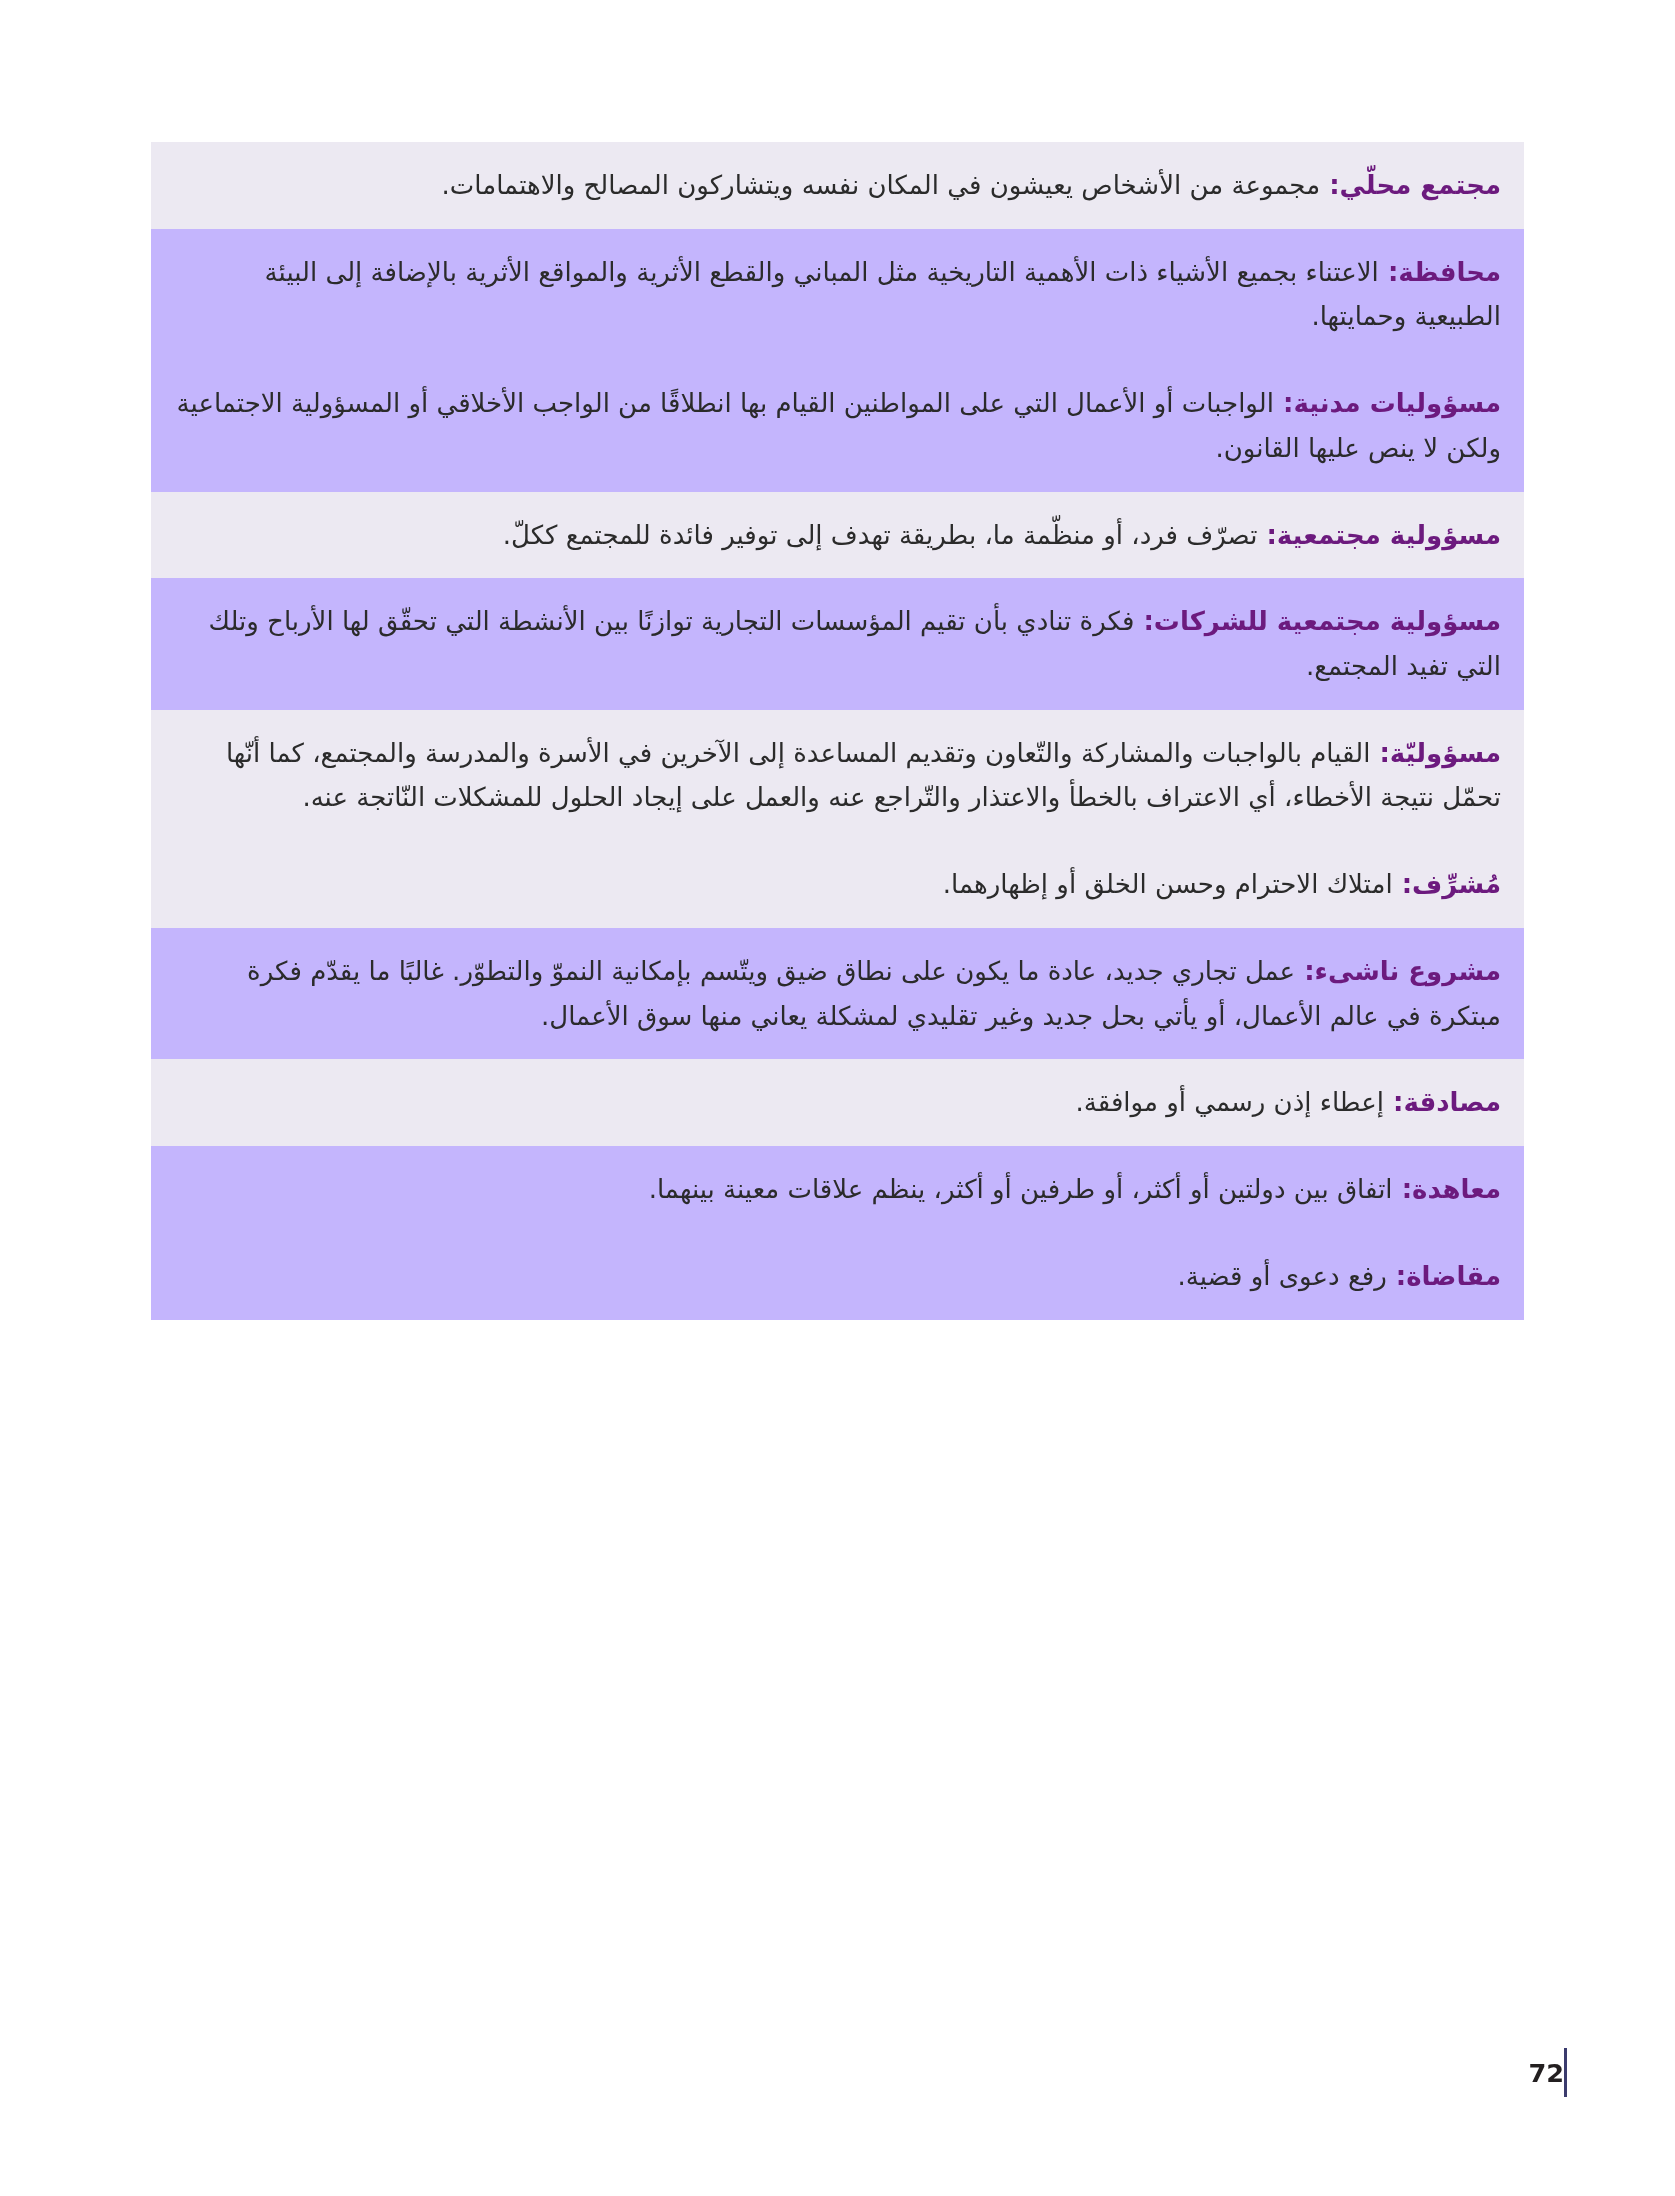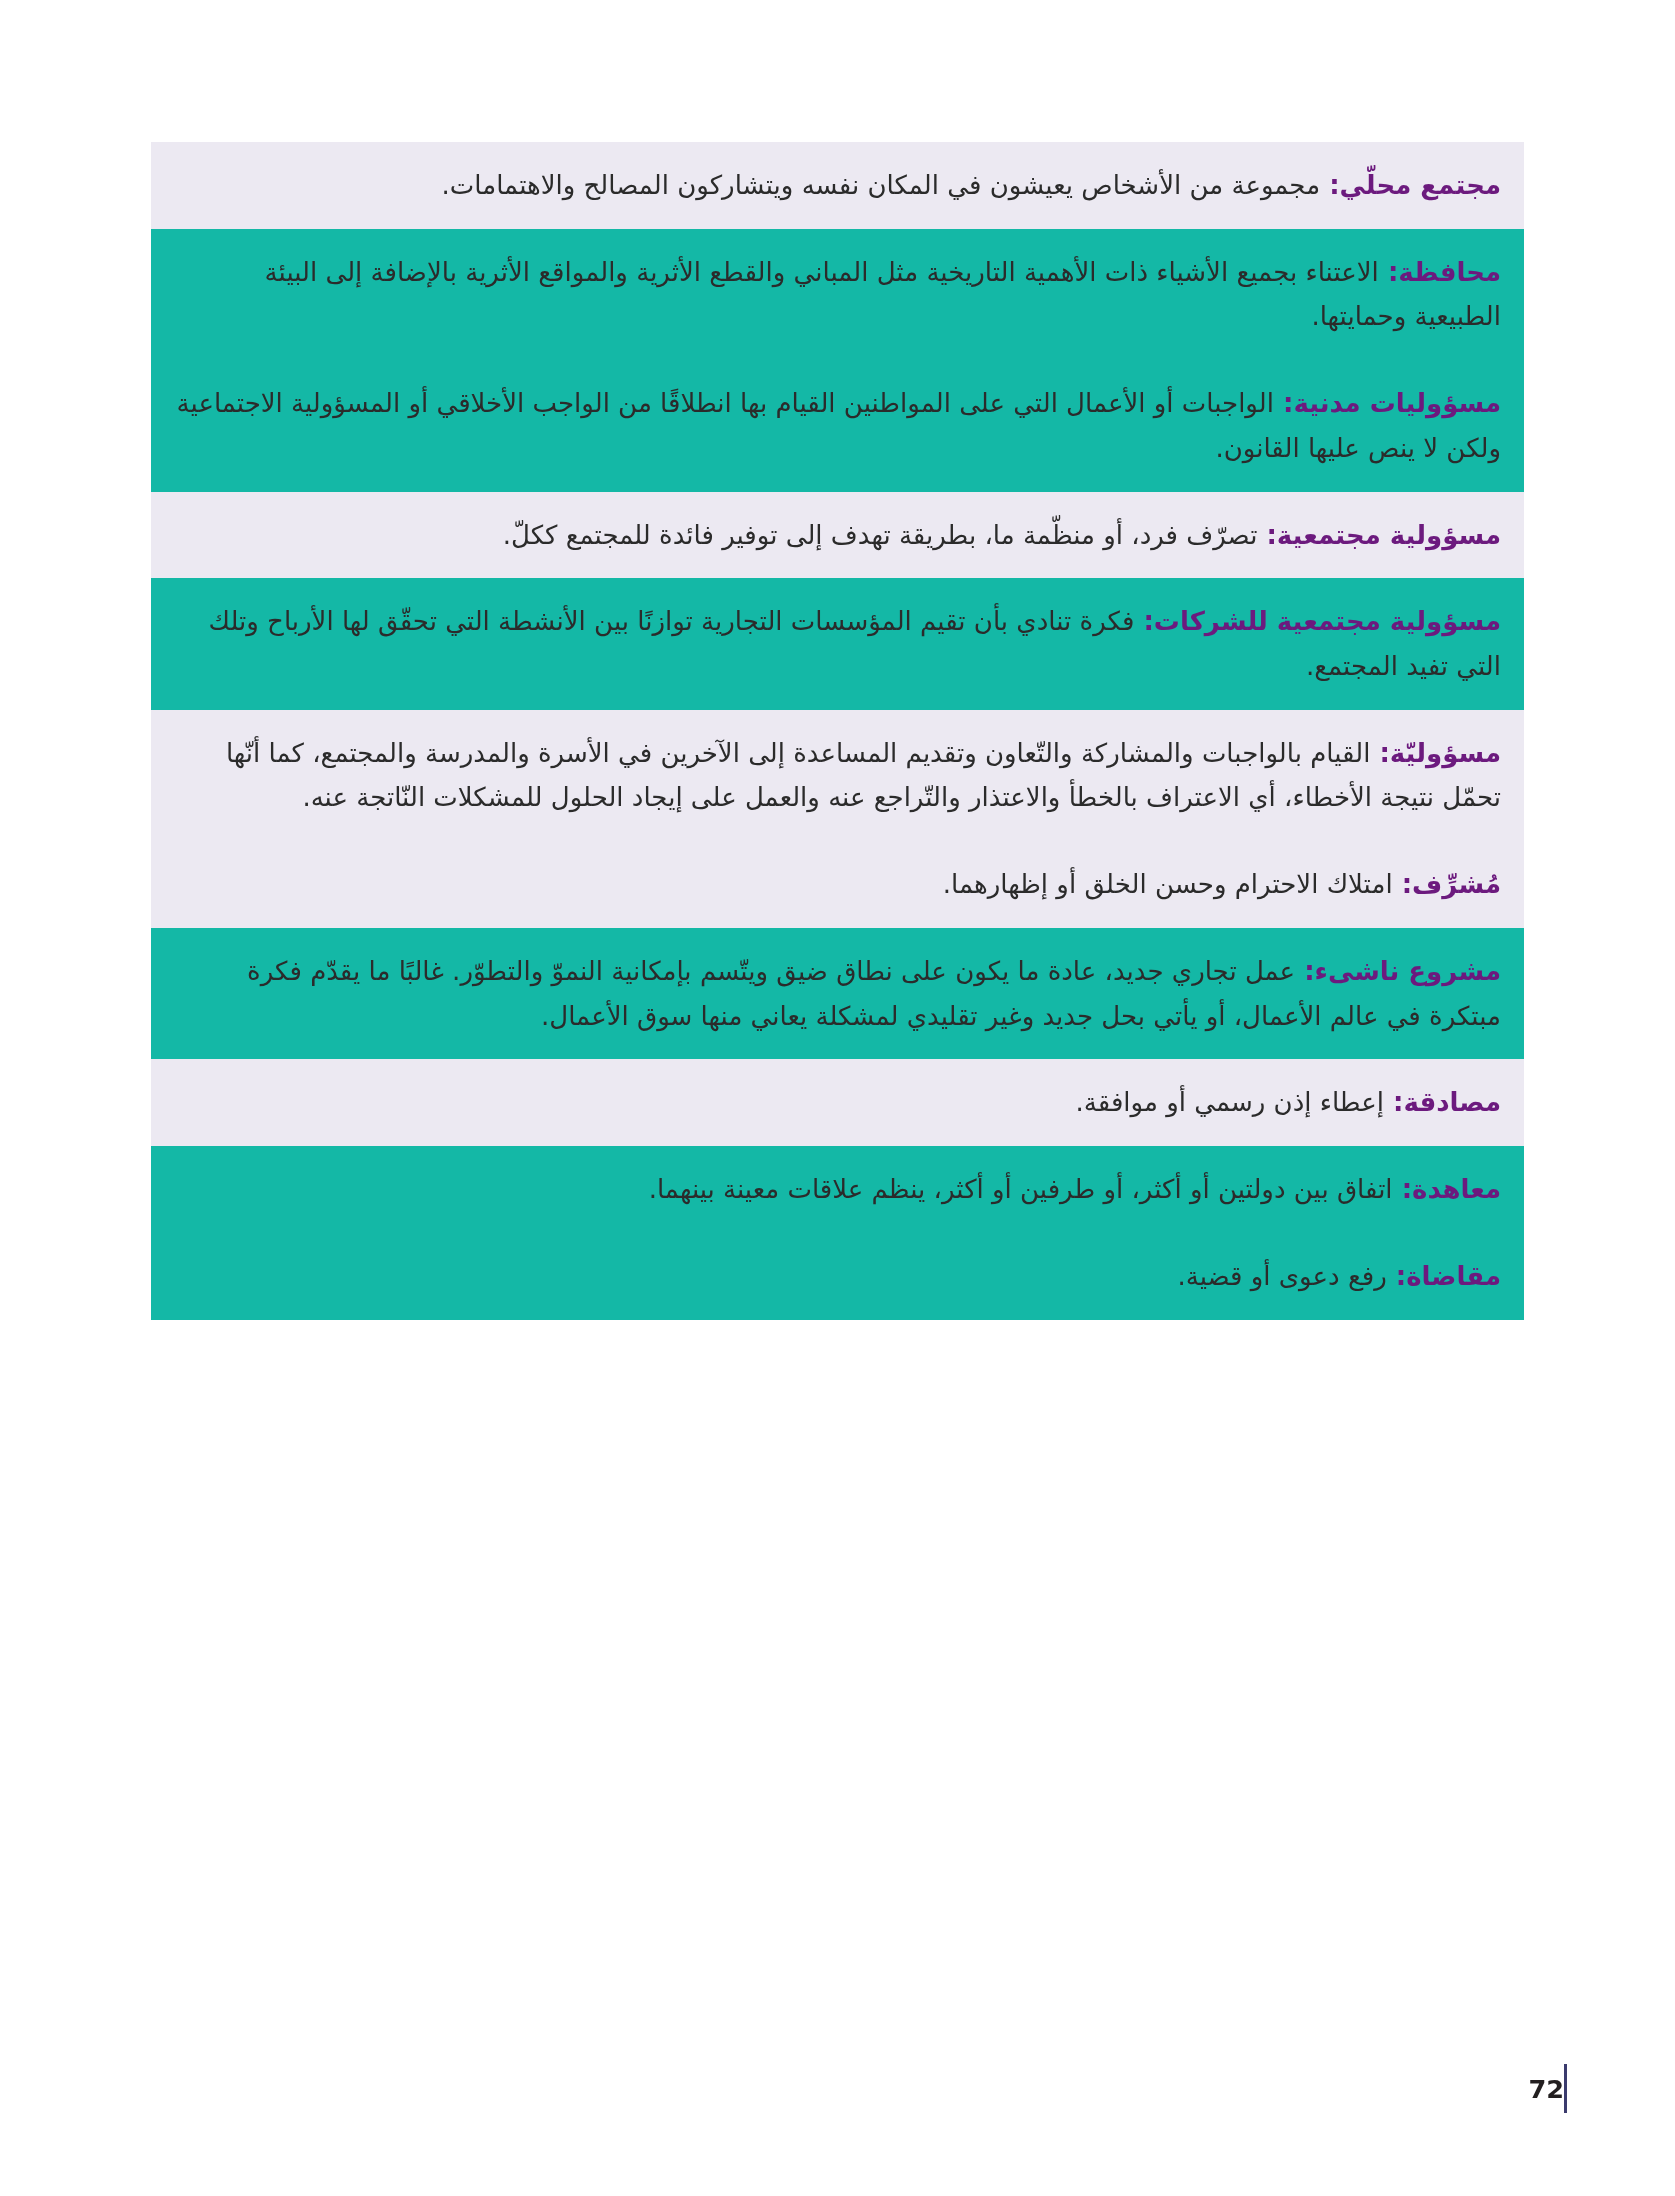--- a/index.html
+++ b/index.html
@@ -31,37 +31,37 @@
     direction: rtl;
     font-size: 26px;
     line-height: 1.72;
     color: #2b2b2b;
     letter-spacing: 0px;
   }
   .entry.shaded {
     background: #ece9f2;
   }
   .entry.plain {
-    background: #14b8a6;
+    background: #c4b5fd;
   }
   .term {
     color: #6c1a7e;
     font-weight: bold;
   }
   .colon {
     color: #6c1a7e;
     font-weight: bold;
   }
   .def {
     color: #2b2b2b;
   }
   .footer {
     position: absolute;
     right: 95px;
-    bottom: 83px;
+    bottom: 99px;
     display: flex;
     flex-direction: row;
     align-items: center;
     direction: rtl;
   }
   .page-number {
     font-size: 25.6px;
     font-weight: bold;
     color: #231f20;
     padding-left: 17px;

